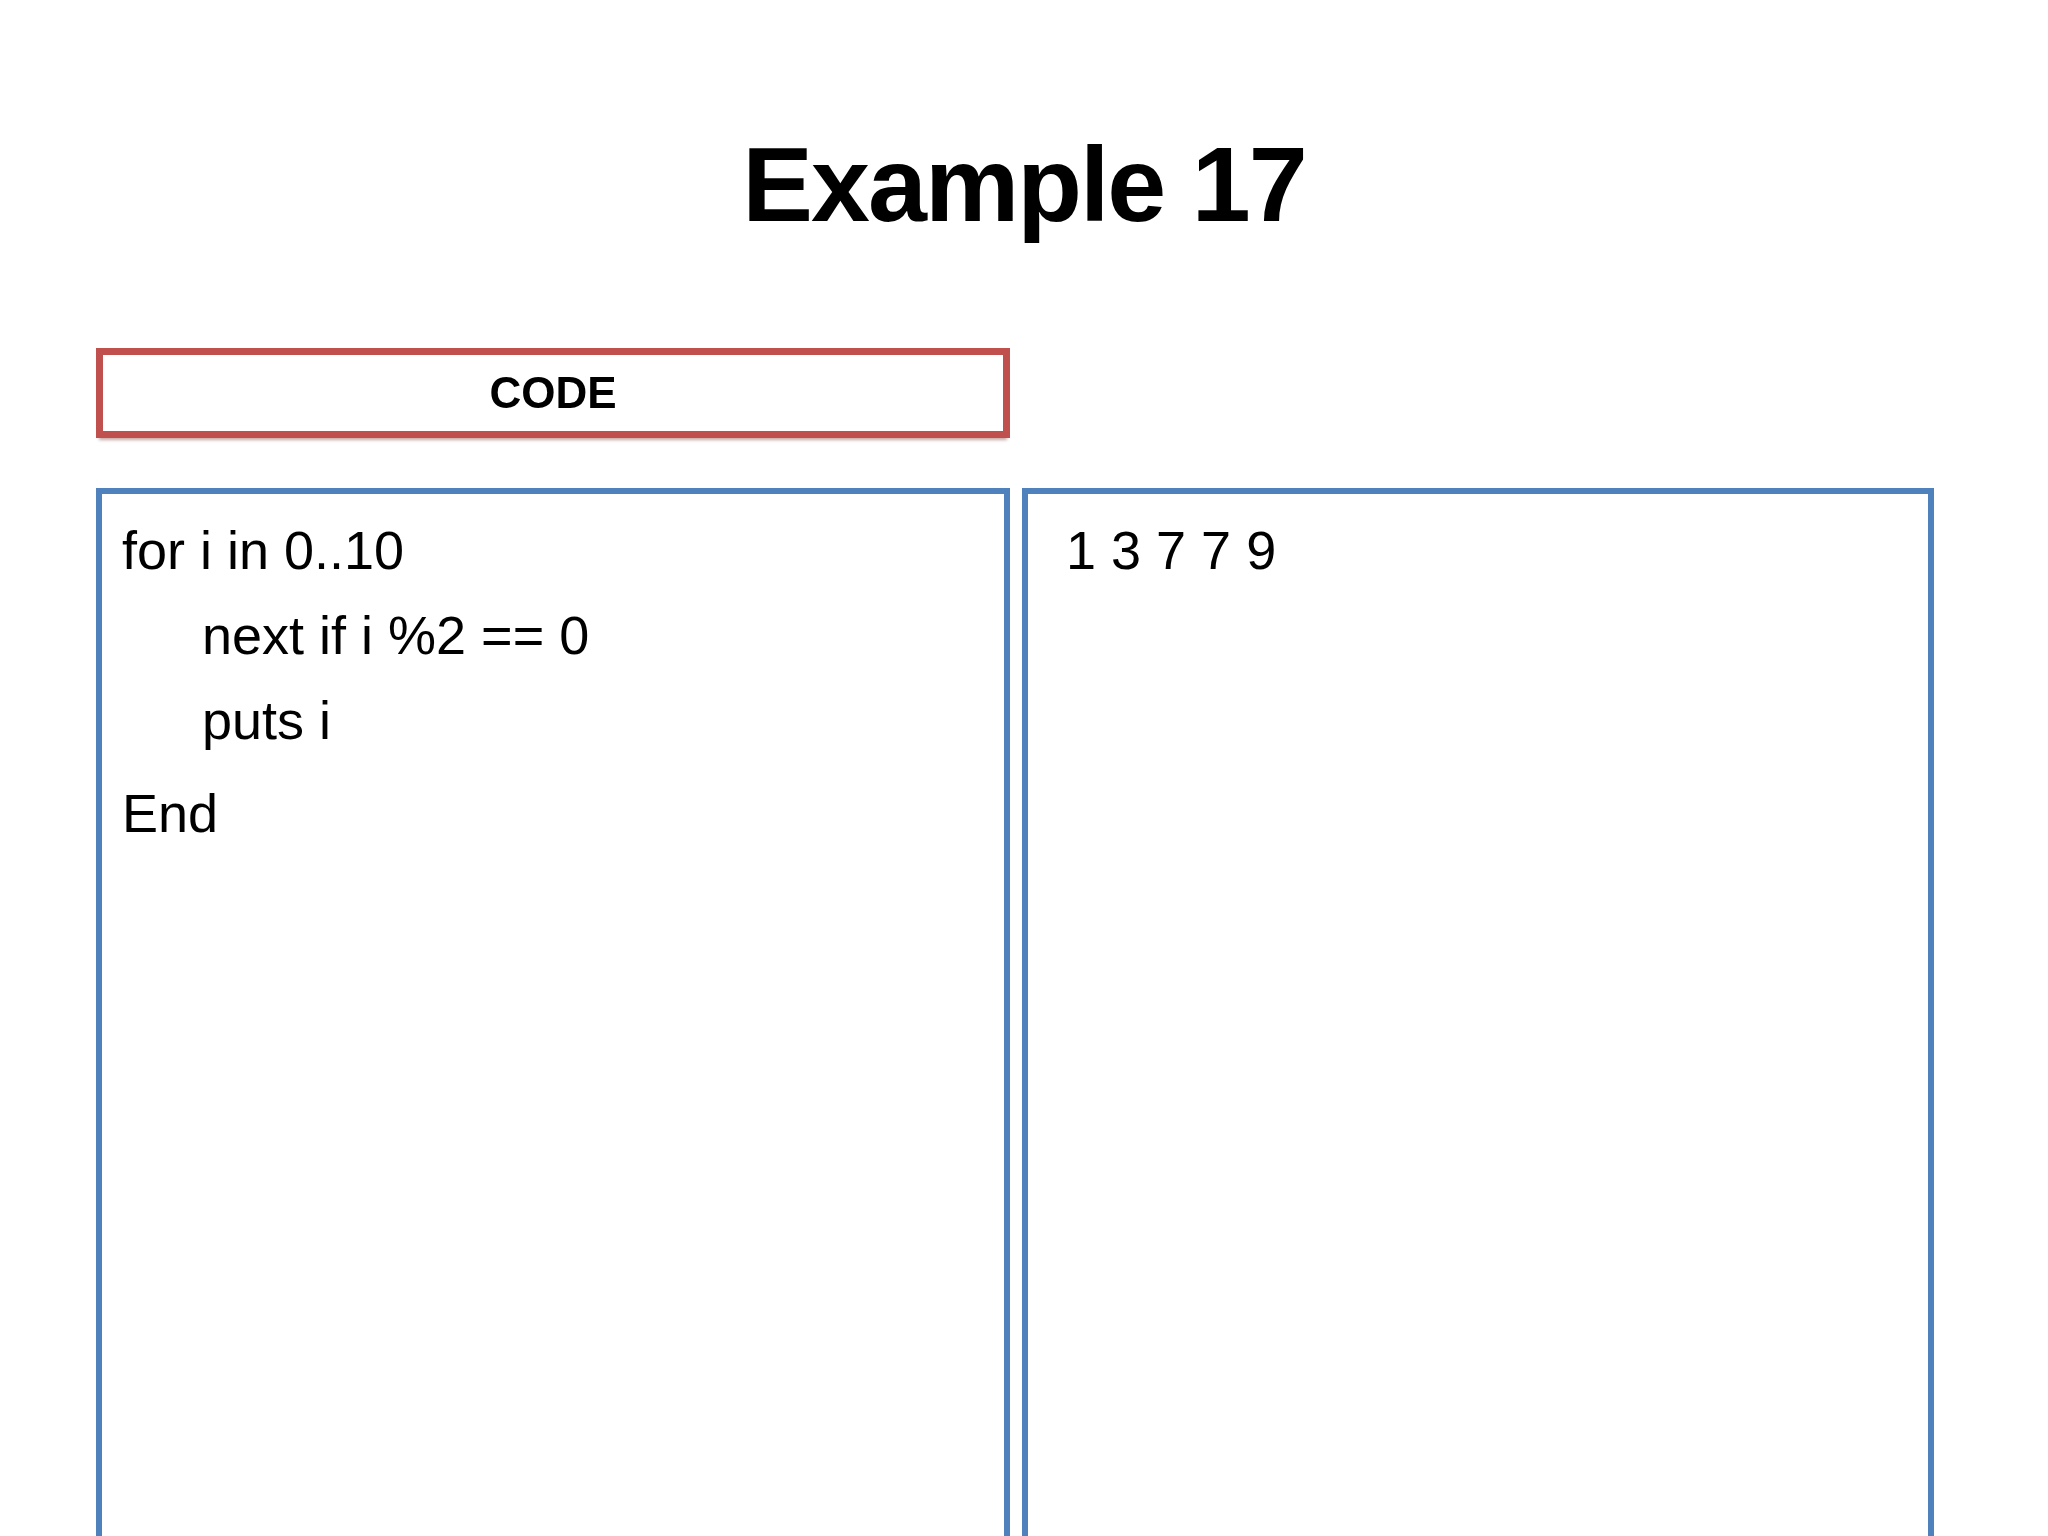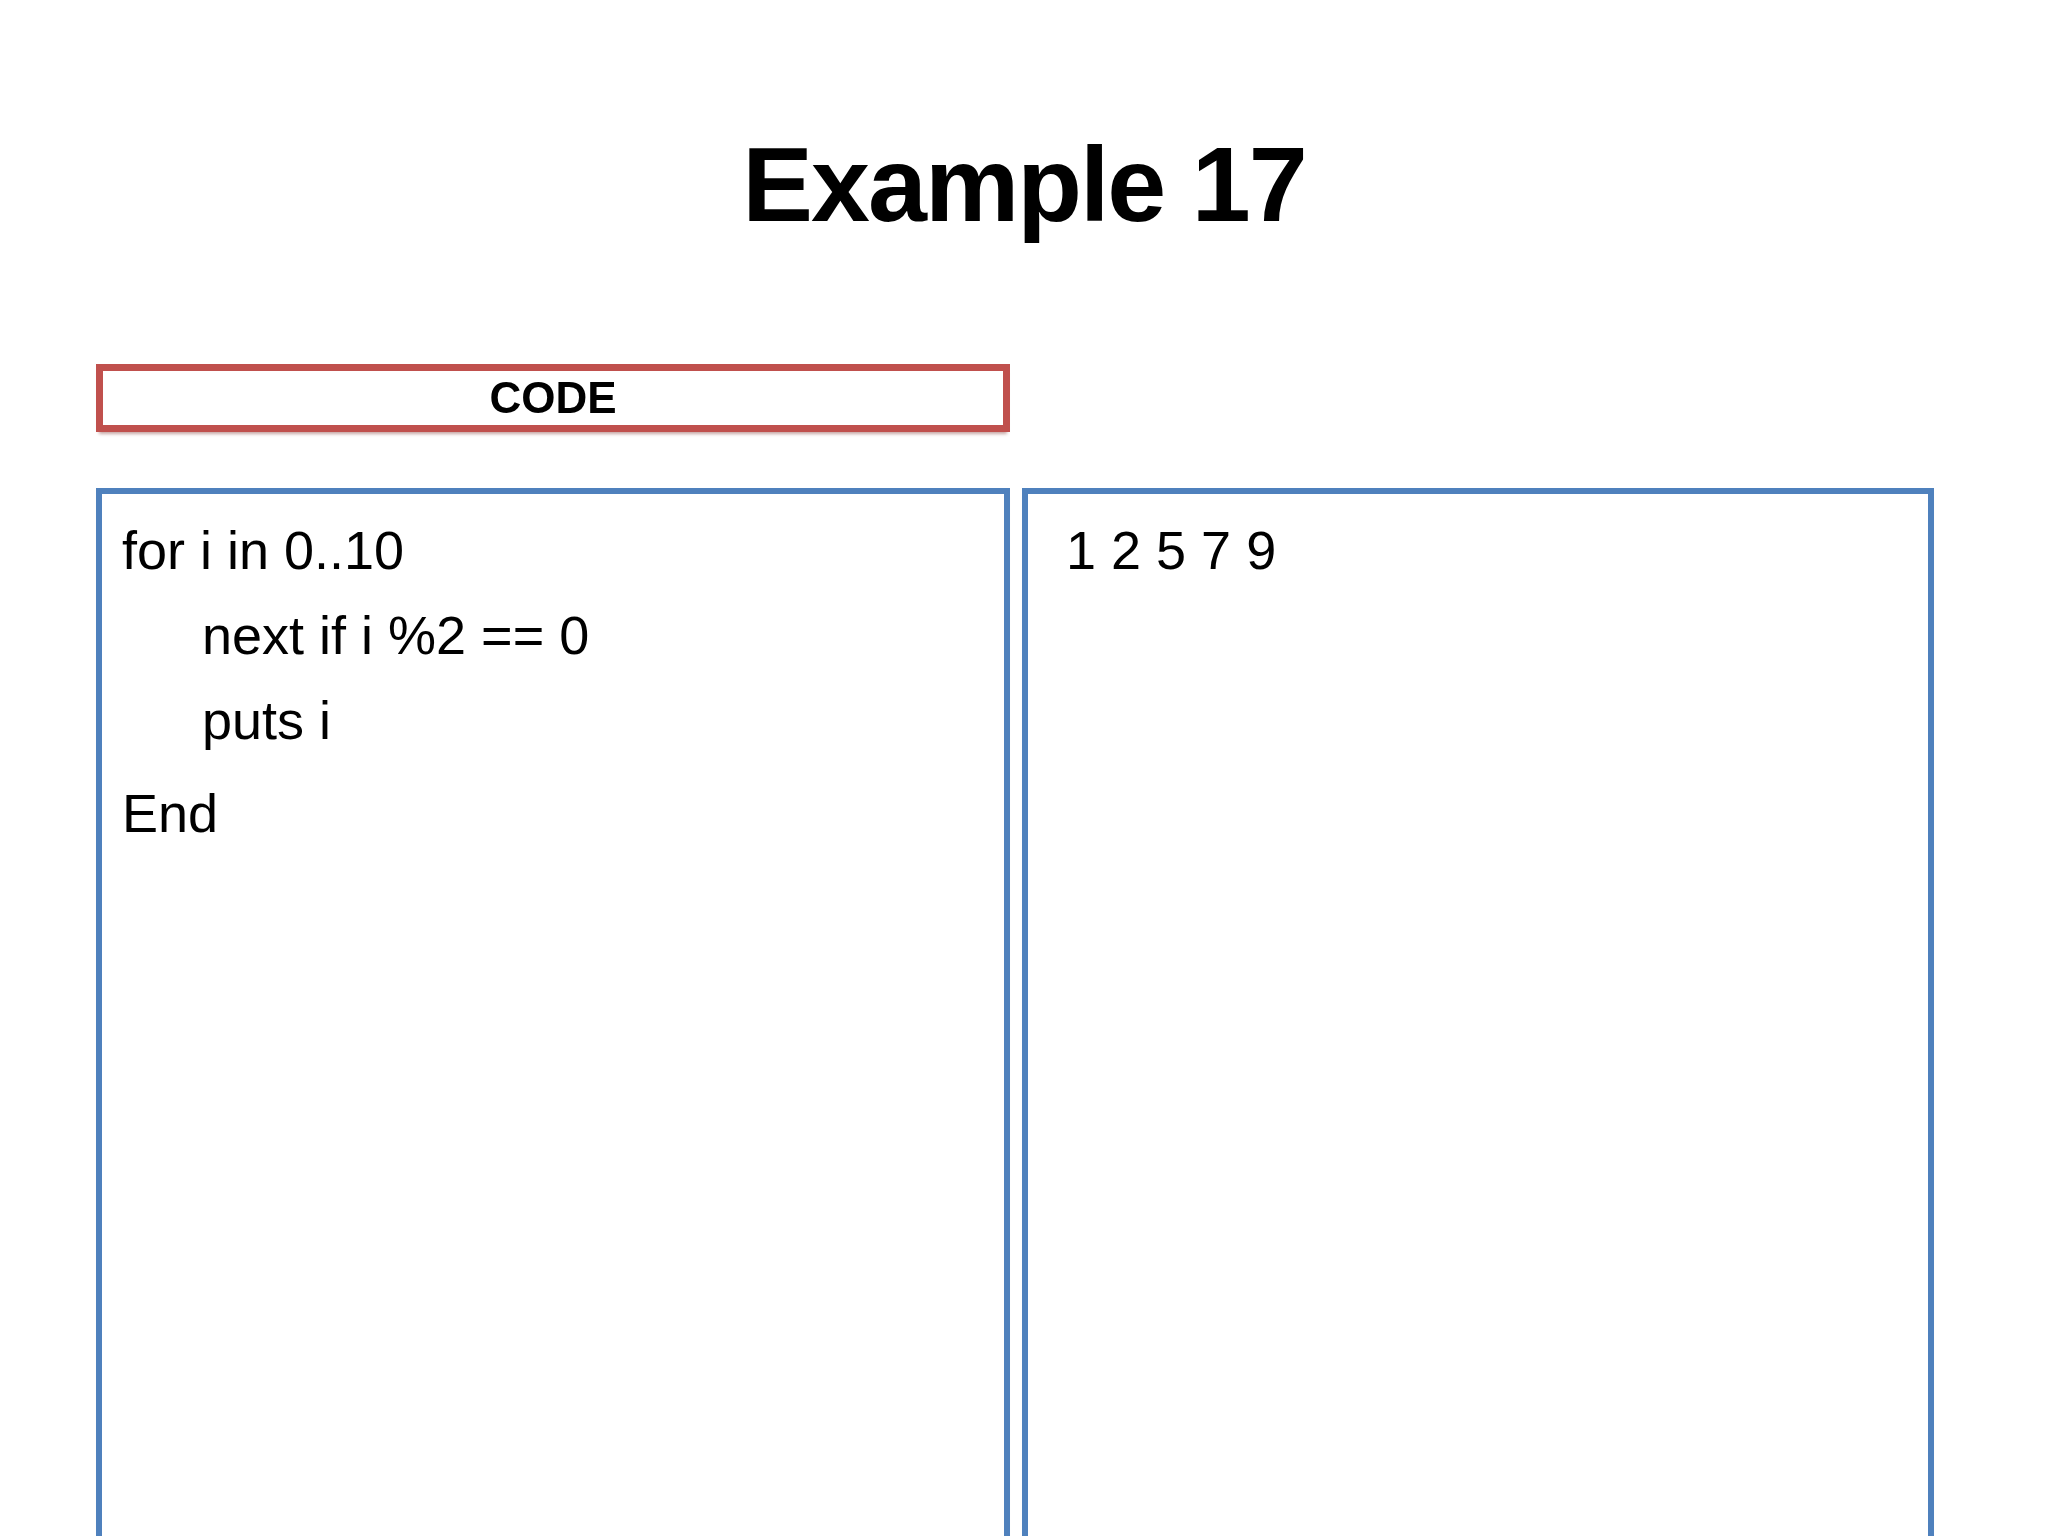--- a/index.html
+++ b/index.html
@@ -21,22 +21,22 @@
     width: 100%;
     text-align: center;
     font-size: 106px;
     font-weight: 700;
     letter-spacing: -2px;
     line-height: 1.25;
   }
 
   .hdr {
     position: absolute;
-    top: 364px;
-    height: 68px;
+    top: 348px;
+    height: 90px;
     box-sizing: border-box;
     border: 7px solid #C0504D;
     background: #ffffff;
     display: flex;
     align-items: center;
     justify-content: center;
     font-weight: 700;
     font-size: 44px;
     box-shadow: 0 5px 3px -3px rgba(130, 60, 55, 0.45);
   }
@@ -77,16 +77,16 @@
 
   <div class="panel panel-code">
     <div class="line">for i in 0..10</div>
     <div class="line indent1">next if i %2 == 0</div>
     <div class="line indent1">puts i</div>
     <div class="line gap-sm">End</div>
     <div class="spacer"></div>
   </div>
 
   <div class="panel panel-output">
-    <div class="line">1 2 5 7 9</div>
+    <div class="line">1 3 7 7 9</div>
   </div>
 
 </div>
 
 </body></html>

